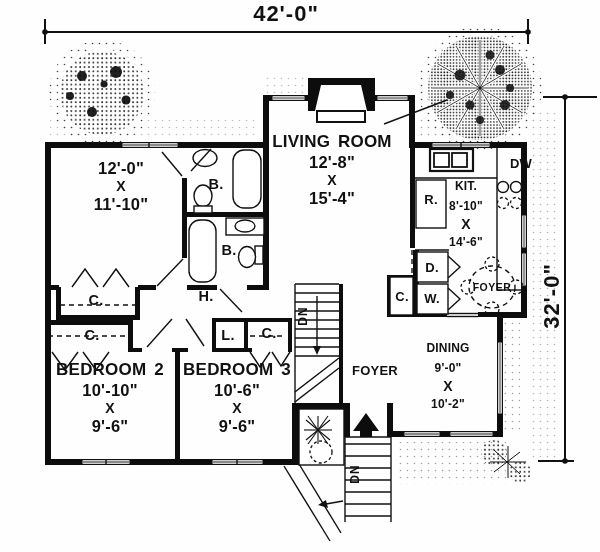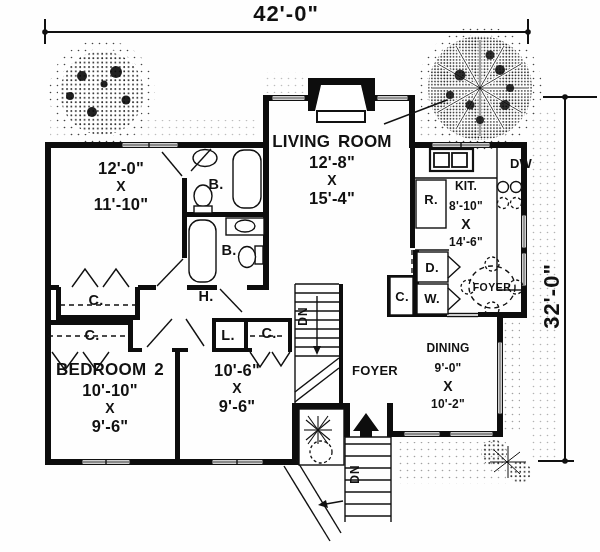--- a/index.html
+++ b/index.html
@@ -370,20 +370,21 @@
 </div>
 
 <div class="lb rm-block" style="left:44px;top:360px;width:132px;text-align:center;">
   <div class="t-room">BEDROOM 2</div>
   <div class="t-dims">10'-10"</div>
   <div class="t-x">X</div>
   <div class="t-dims">9'-6"</div>
 </div>
 
 <div class="lb rm-block" style="left:178px;top:360px;width:118px;">
+  <div class="t-room">BEDROOM 3</div>
   <div class="t-dims">10'-6"</div>
   <div class="t-x">X</div>
   <div class="t-dims">9'-6"</div>
 </div>
 
 <div class="lb" style="left:344px;top:363px;width:62px;font-size:13px;">FOYER</div>
 <div class="lb t-nook" style="left:469px;top:281px;width:46px;">FOYER</div>
 
 <div class="lb t-sm" style="left:203px;top:176px;width:26px;">B.</div>
 <div class="lb t-sm" style="left:216px;top:242px;width:26px;">B.</div>

